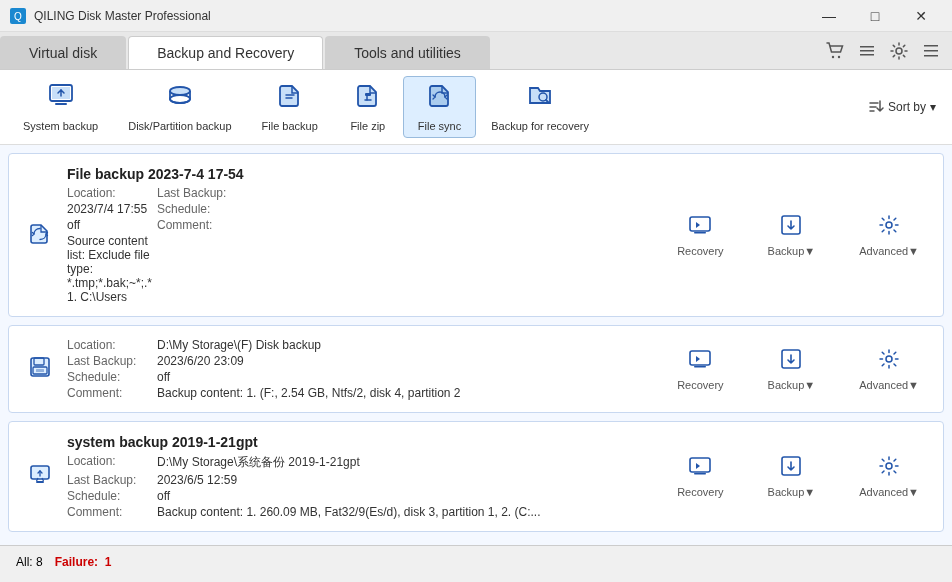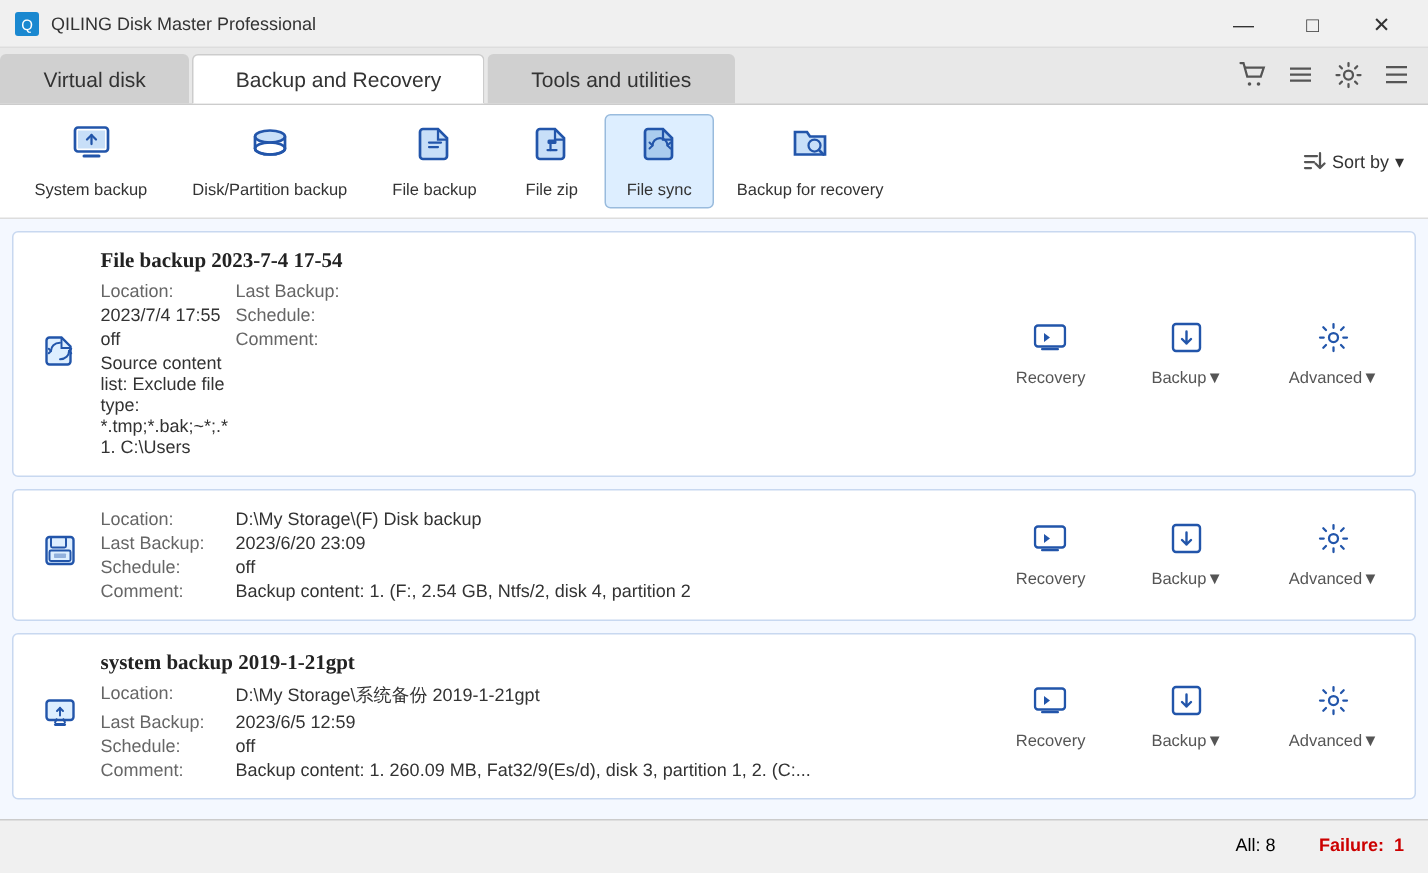--- a/index.html
+++ b/index.html
@@ -122,21 +122,20 @@
     }
     .backup-card-info { flex: 1; }
     .backup-card-title {
       font-size: 14px;
       font-weight: bold;
       color: #222;
       margin-bottom: 4px;
       display: flex;
       align-items: center;
       gap: 6px;
-      font-family: Liberation Serif, serif;
     }
     .error-badge {
       color: #cc0000;
       font-size: 14px;
     }
     .backup-card-meta { display: grid; grid-template-columns: 90px auto; row-gap: 2px; }
     .meta-label { color: #666; }
     .meta-value { color: #333; }
     .backup-card-actions {
       display: flex;
@@ -159,22 +158,21 @@
     .action-btn-label { color: #555; font-size: 11px; }
 
     
     .status-bar {
       background: #f0f0f0;
       border-top: 1px solid #ccc;
       height: 32px;
       display: flex;
       align-items: center;
       padding: 0 16px;
-      justify-content: flex-end;
-      gap: 29px;
+      gap: 12px;
       font-size: 12px;
     }
     .status-failure { color: #cc0000; font-weight: bold; }
 
     
     .content-area::-webkit-scrollbar { width: 14px; }
     .content-area::-webkit-scrollbar-track { background: #e8e8e8; }
     .content-area::-webkit-scrollbar-thumb { background: #bbb; border: 2px solid #e8e8e8; }
   </style>
 </head>

